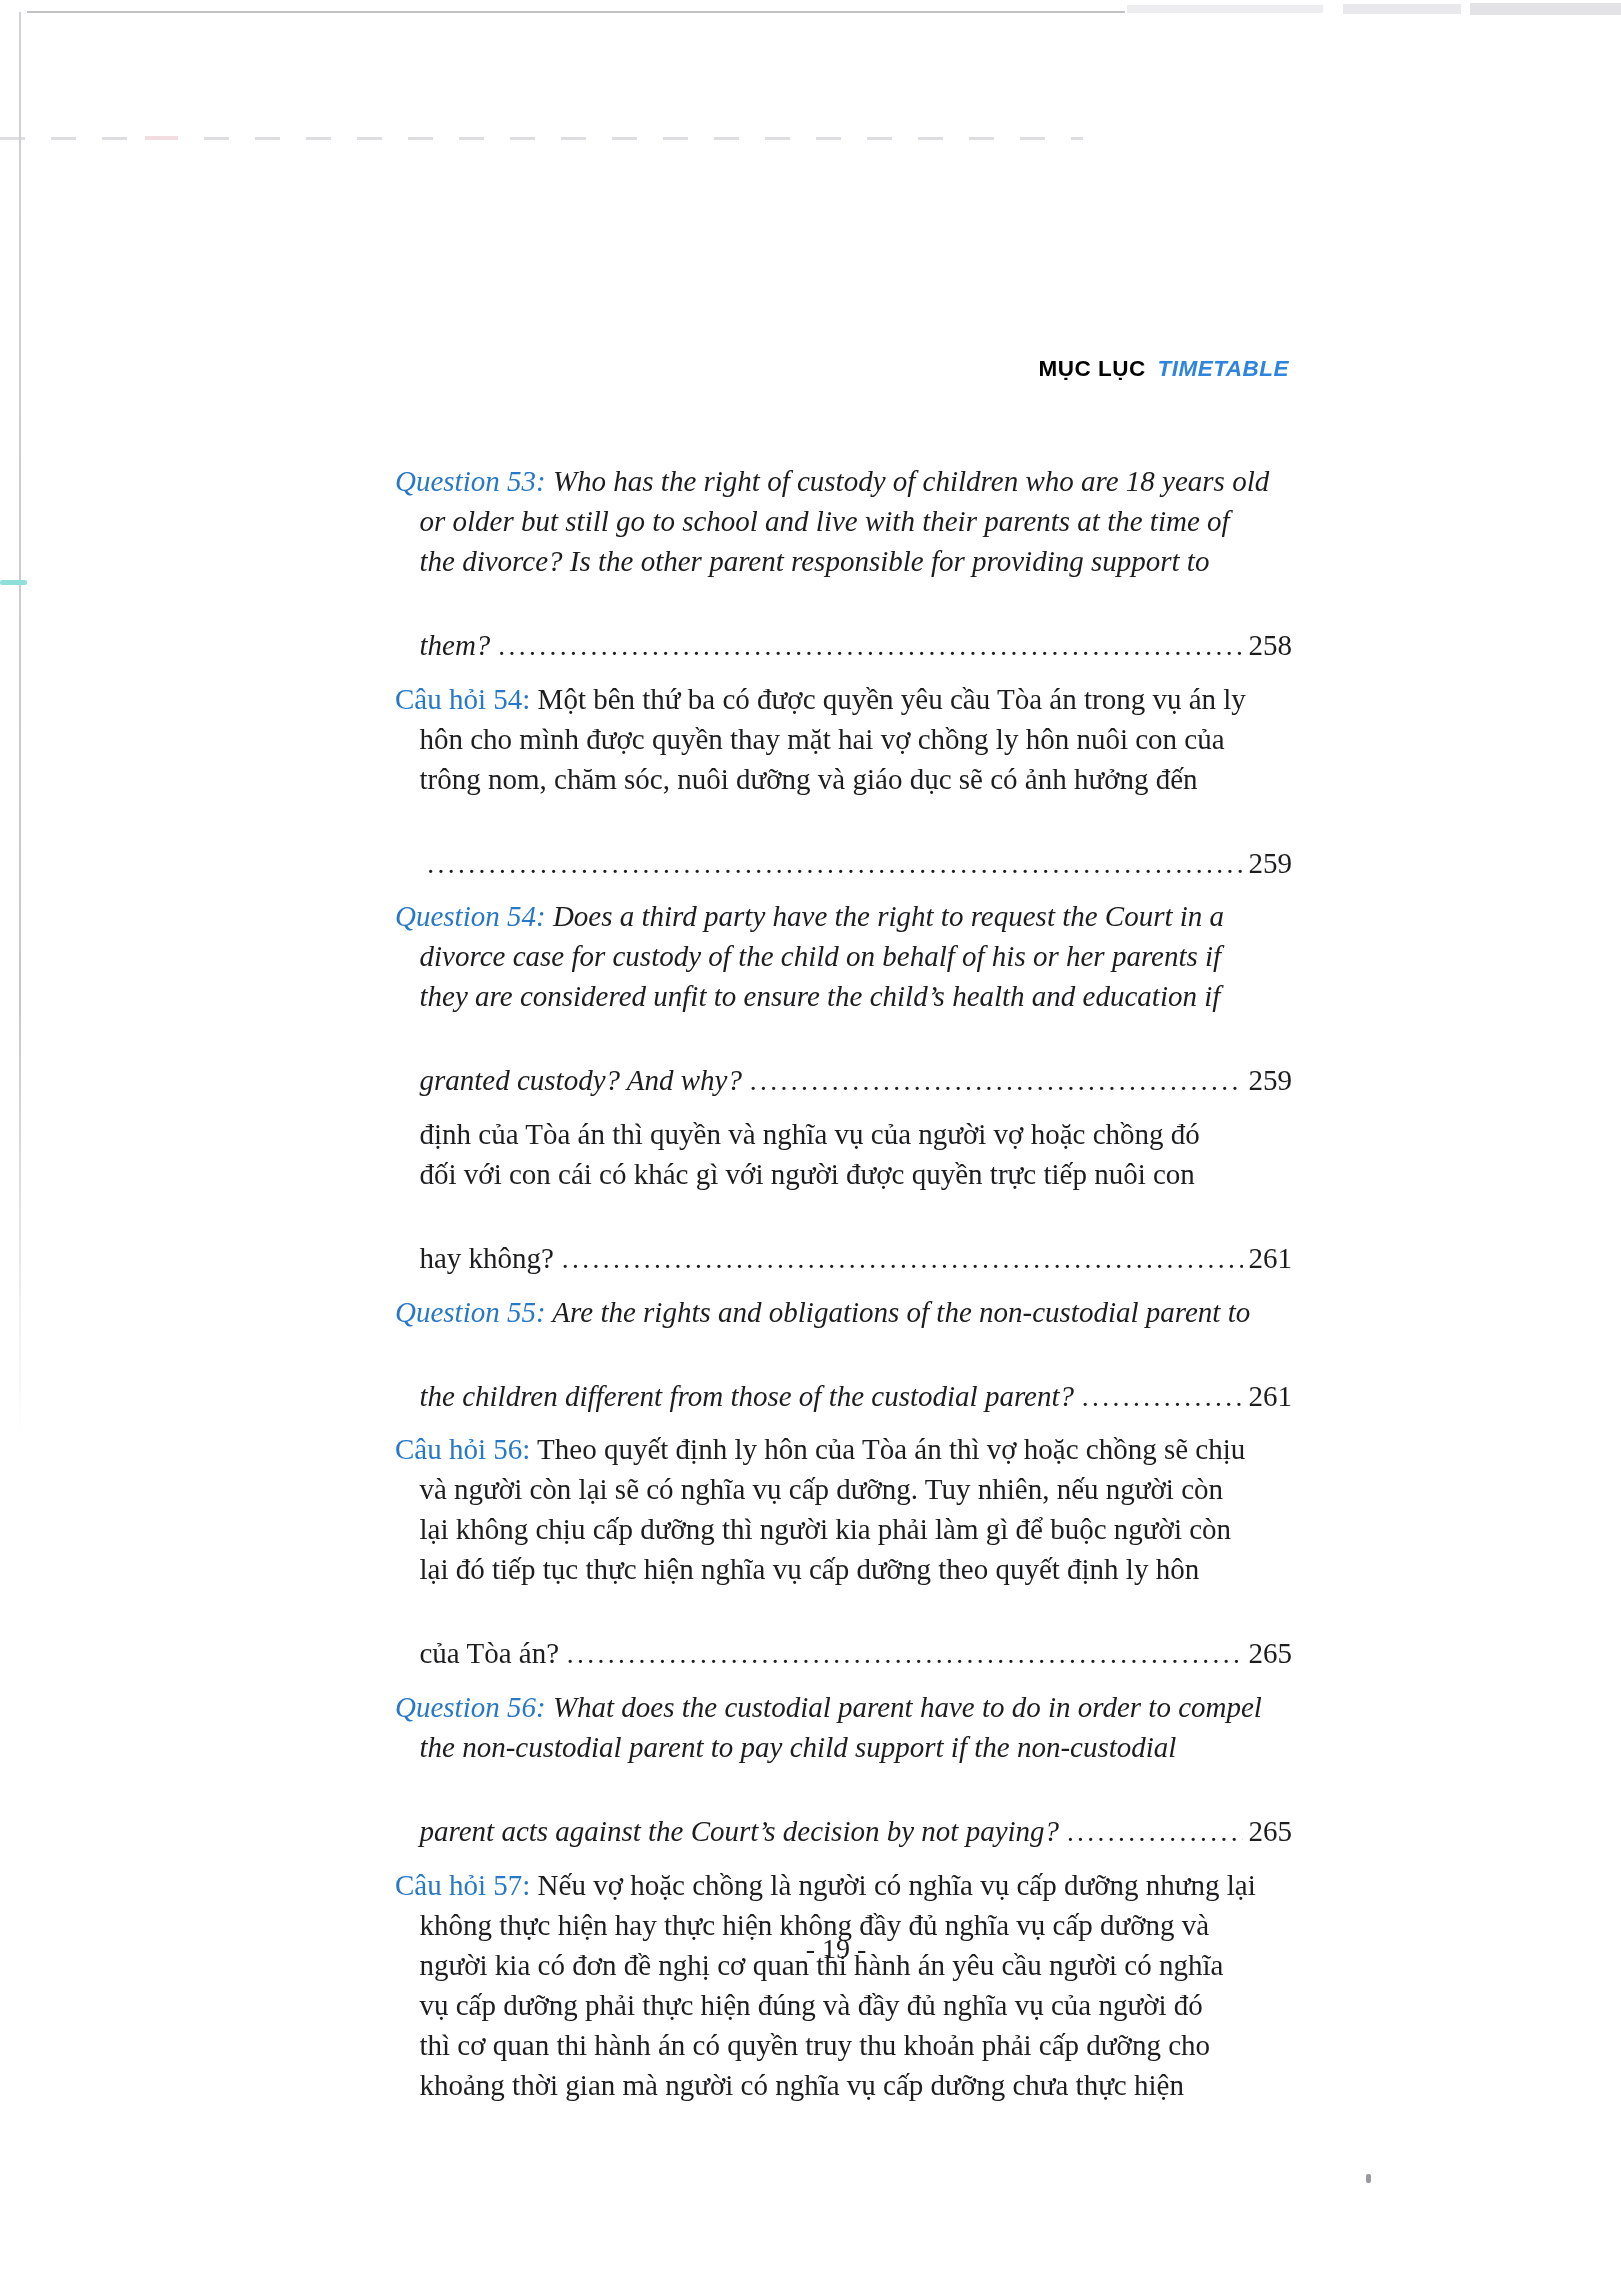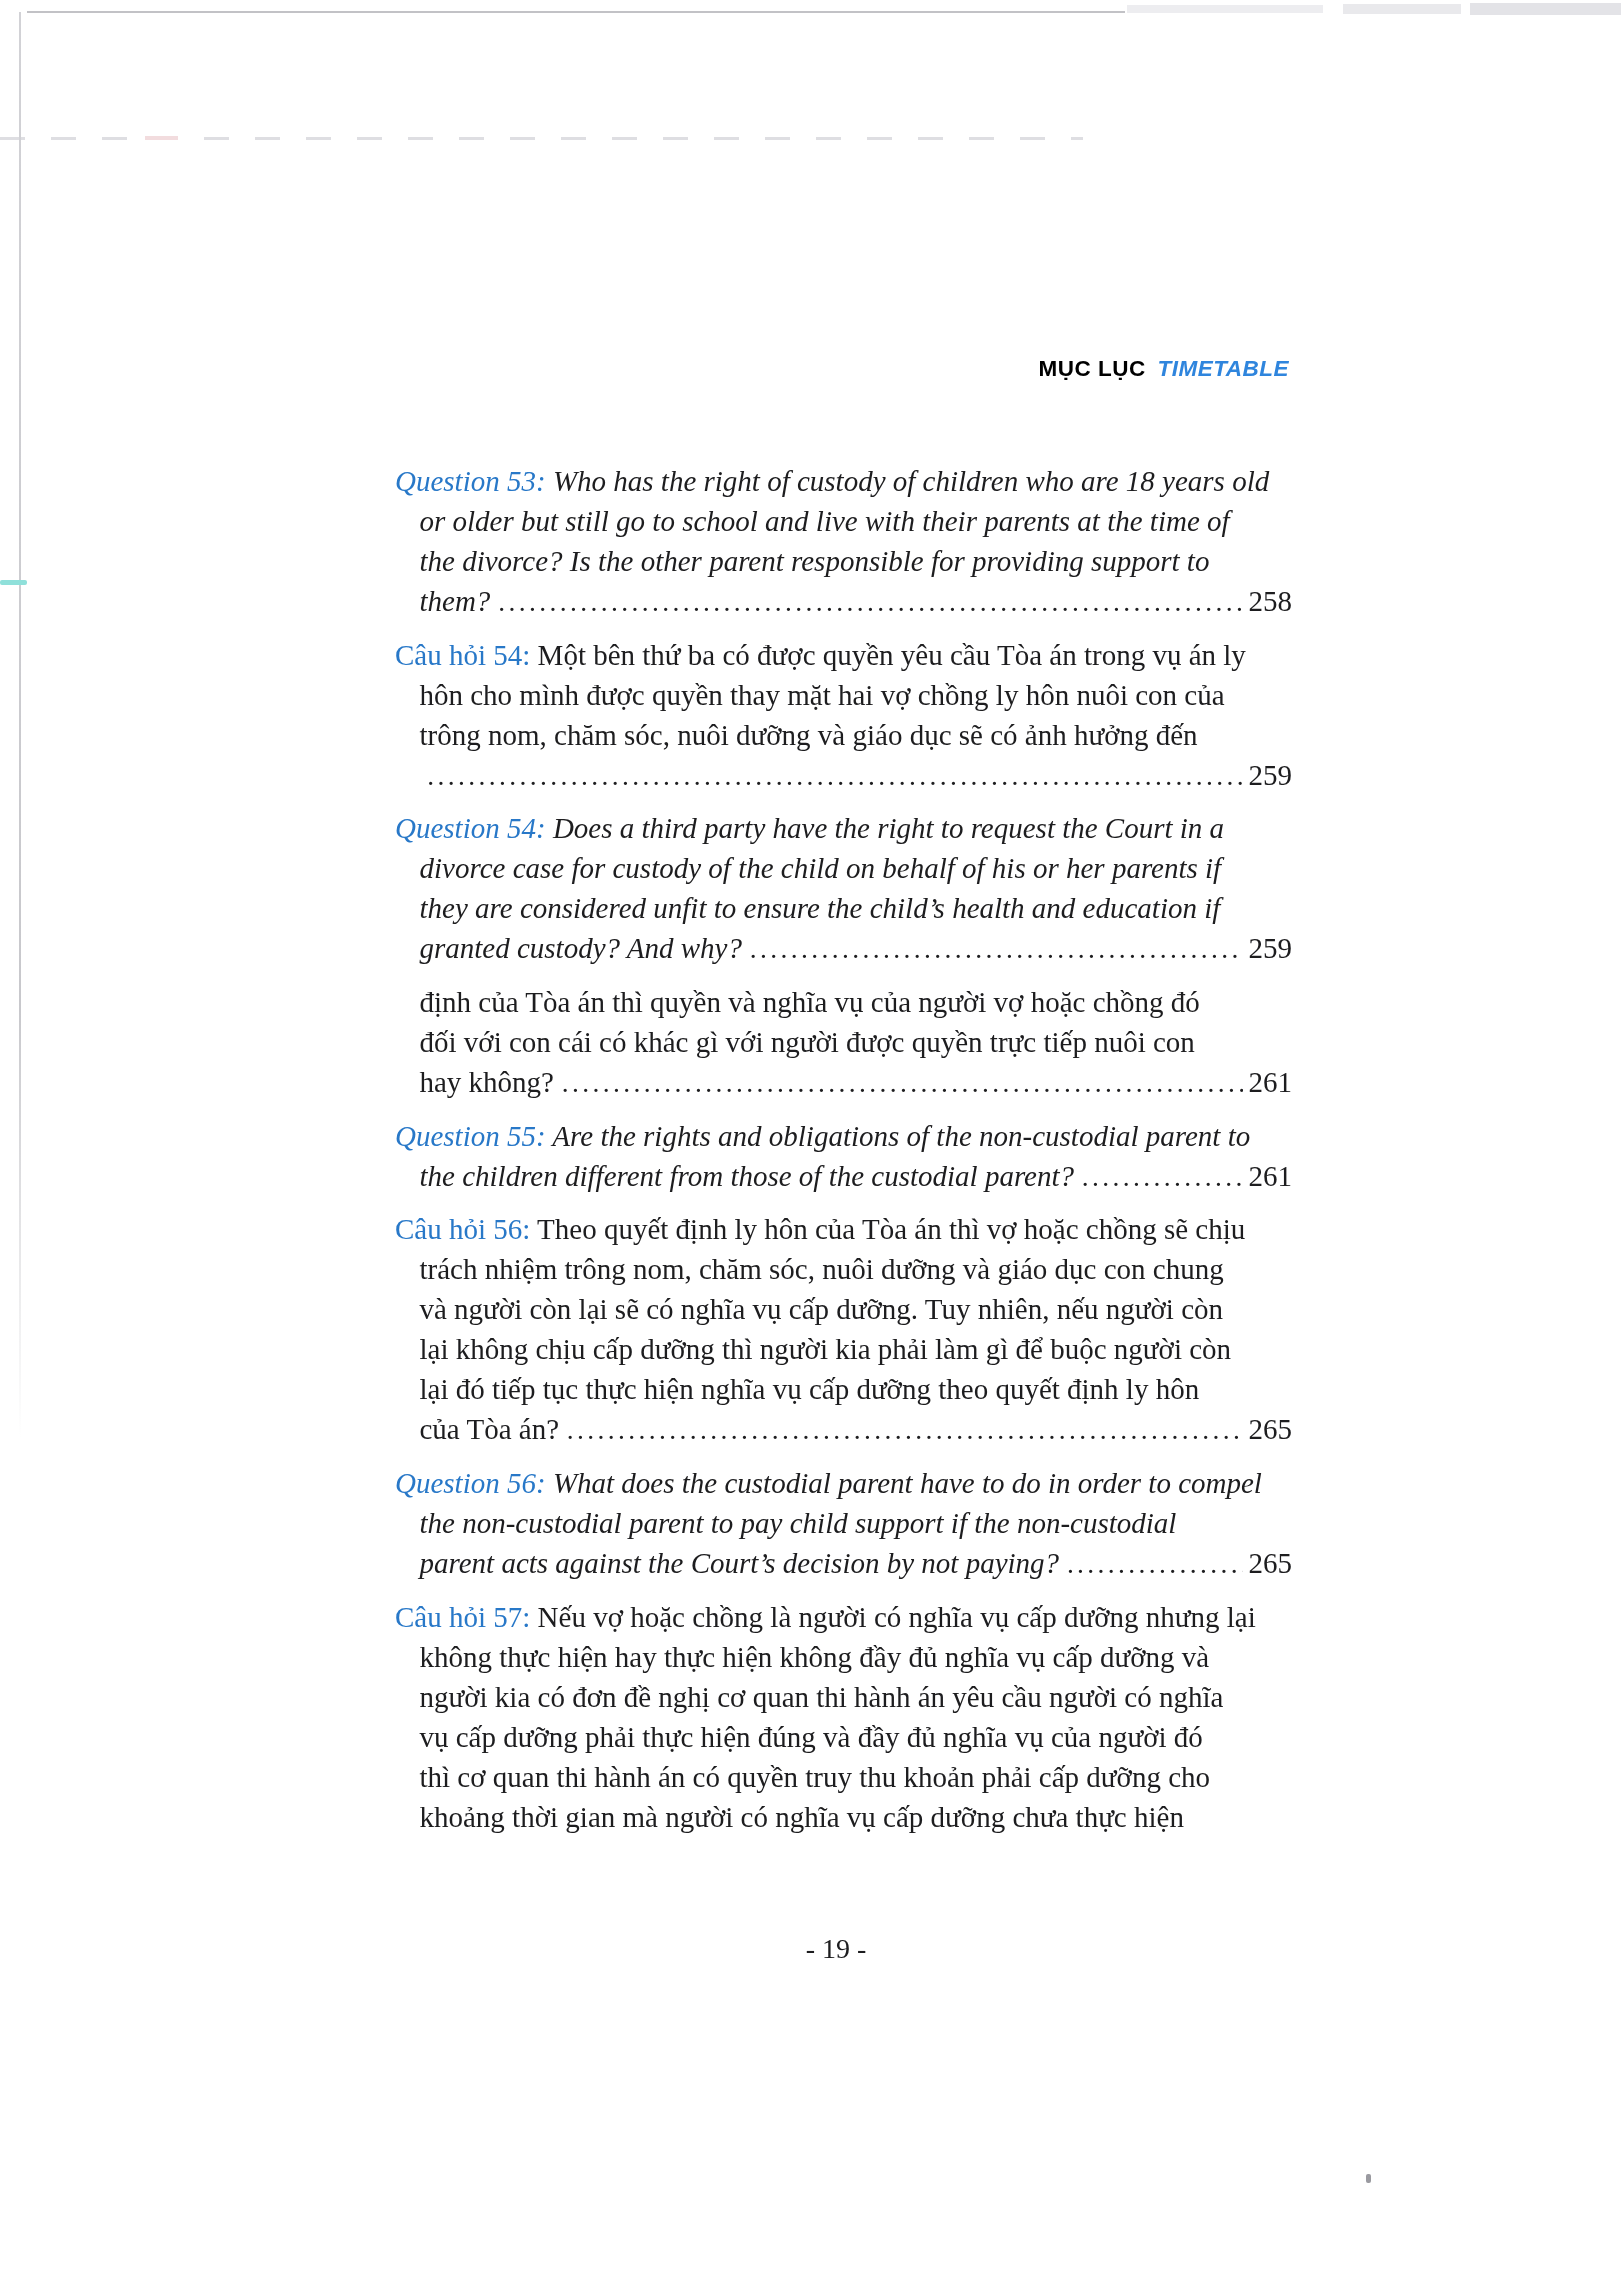--- a/index.html
+++ b/index.html
@@ -73,20 +73,21 @@
     min-width: 9.8px;
     color: var(--text-black, #1d1d1f);
   }
   .dot-leader::after {
     content: "........................................................................................................................................................................";
   }
   .toc-page {
     font-style: normal;
     flex: 0 0 auto;
     color: var(--text-black, #1d1d1f);
+    margin-top: 44px;
   }
 
   
   .page-number {
     position: absolute;
     top: 1933px;
     left: 395px;
     width: 882px;
     text-align: center;
     font-size: 28px;
@@ -153,21 +154,20 @@
     <div class="toc-entry en">
       <div class="toc-line"><span class="toc-label">Question 55:</span> <span class="toc-text">Are the rights and obligations of the non-custodial parent to</span></div>
       <div class="toc-line cont last">
         <span class="toc-text">the children different from those of the custodial parent?</span>
         <span class="dot-leader"></span>
         <span class="toc-page">261</span>
       </div>
     </div>
     <div class="toc-entry vi">
       <div class="toc-line"><span class="toc-label">Câu hỏi 56:</span> <span class="toc-text">Theo quyết định ly hôn của Tòa án thì vợ hoặc chồng sẽ chịu</span></div>
-      <div class="toc-line cont"><span class="toc-text">trách nhiệm trông nom, chăm sóc, nuôi dưỡng và giáo dục con chung</span></div>
       <div class="toc-line cont"><span class="toc-text">và người còn lại sẽ có nghĩa vụ cấp dưỡng. Tuy nhiên, nếu người còn</span></div>
       <div class="toc-line cont"><span class="toc-text">lại không chịu cấp dưỡng thì người kia phải làm gì để buộc người còn</span></div>
       <div class="toc-line cont"><span class="toc-text">lại đó tiếp tục thực hiện nghĩa vụ cấp dưỡng theo quyết định ly hôn</span></div>
       <div class="toc-line cont last">
         <span class="toc-text">của Tòa án?</span>
         <span class="dot-leader"></span>
         <span class="toc-page">265</span>
       </div>
     </div>
     <div class="toc-entry en">

